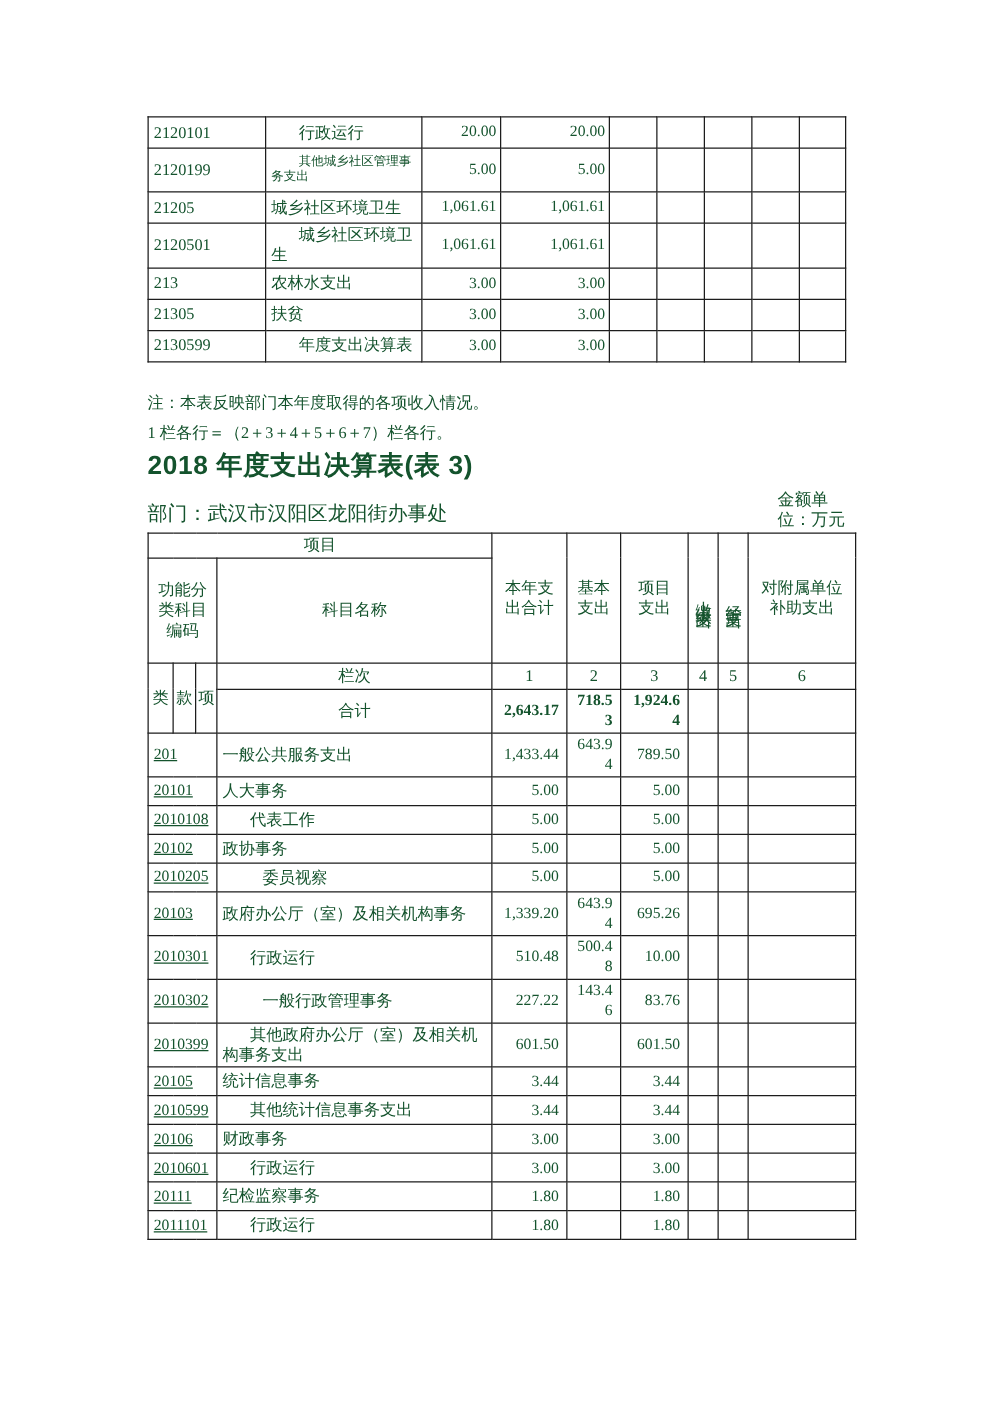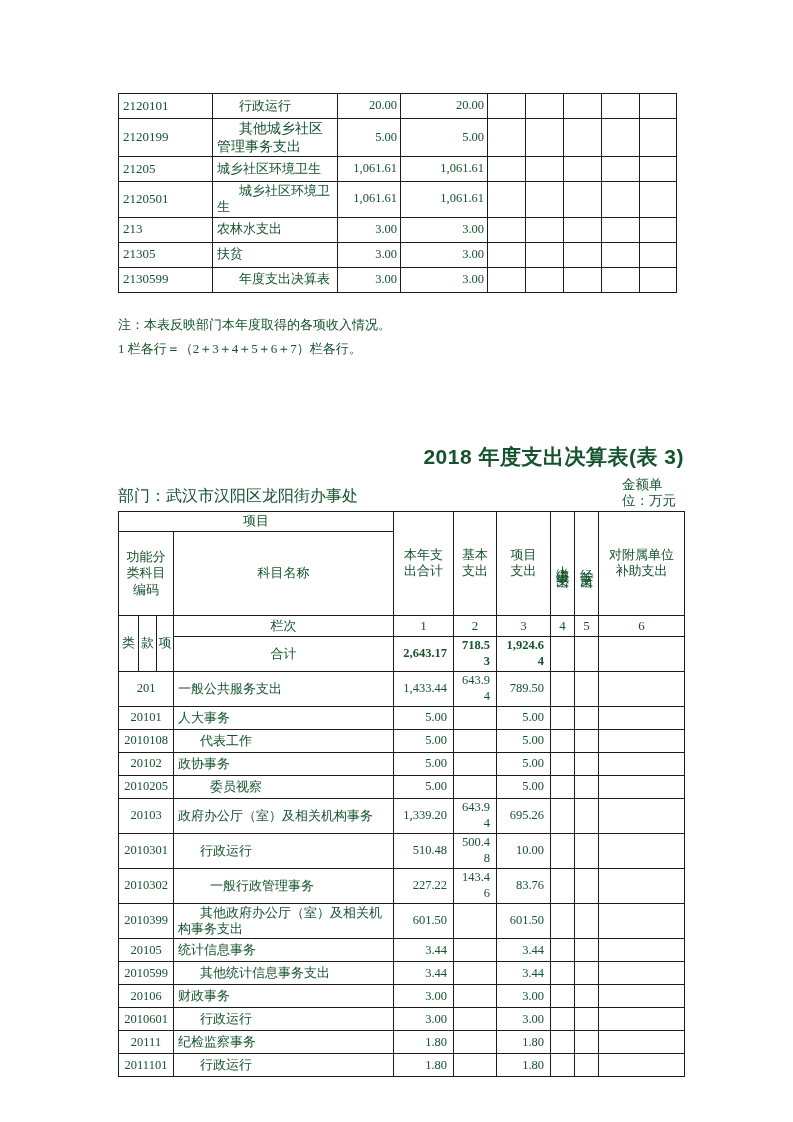--- a/index.html
+++ b/index.html
@@ -10,35 +10,35 @@
   table{border-collapse:collapse;table-layout:fixed;}
   td{border:1px solid #1c1c1c;padding:1px 4px;font-size:13px;line-height:1.25;
      vertical-align:middle;overflow:hidden;}
 
   
   .income{width:557px;margin-top:93px;}
   .income td.code{text-align:left;}
   .income td.num{text-align:right;padding-right:3px;font-size:12.5px;}
   .income tr{height:25px;}
   .income tr.tall{height:35px;}
-  .income .shrink{font-size:14px;}
+  .income .shrink{font-size:10px;}
 
   .notes{margin-top:20px;font-size:13px;line-height:1.85;}
 
-  .doc-title{margin-top:82px;text-align:right;font-family:"Liberation Sans","DejaVu Sans",sans-serif;
+  .doc-title{text-align:left;font-family:"Liberation Sans","DejaVu Sans",sans-serif;
              font-size:21px;font-weight:600;letter-spacing:0.5px;}
 
   .dept-row{margin-top:6px;display:flex;justify-content:space-between;align-items:flex-end;}
   .dept{font-size:16px;padding-bottom:2px;}
   .unit{width:62px;font-size:13.5px;text-align:left;line-height:1.2;}
 
   
   .expense{width:566px;margin-top:2px;}
   .expense td{text-align:center;}
-  .expense td.code{text-align:center;font-size:12.5px;}
+  .expense td.code{text-align:left;font-size:12.5px;text-decoration:underline;}
   .expense td.name{text-align:left;}
   .expense td.num{text-align:right;padding-right:6px;font-size:12.5px;word-break:break-all;}
   .expense tr.h20{height:20px;}
   .expense tr.h84{height:84px;}
   .expense tr.h21{height:21px;}
   .expense tr.h35{height:35px;}
   .expense tr.h23{height:23px;}
   .ind1{text-indent:22px;}
   .ind2{text-indent:32px;}
   .bold{font-weight:bold;}

